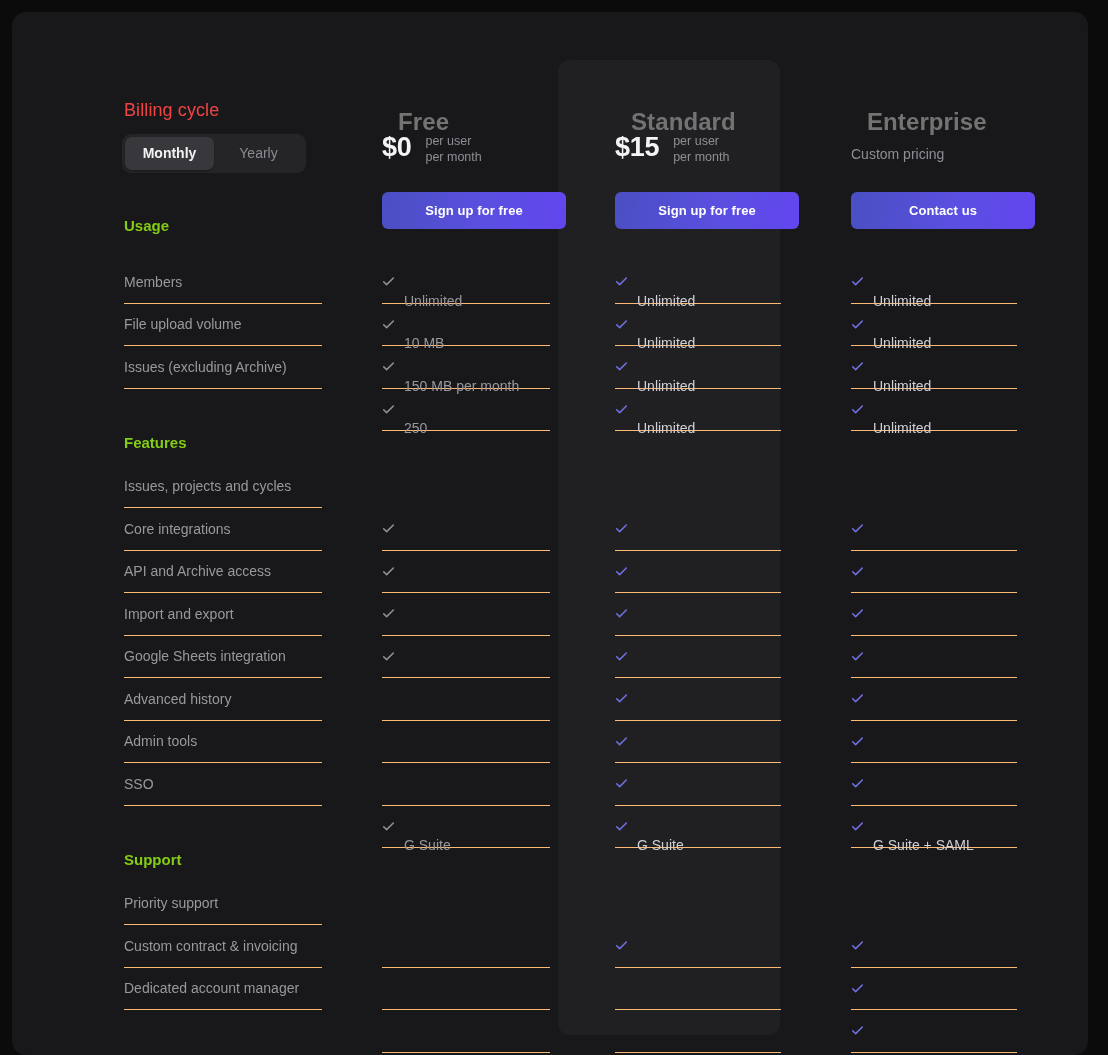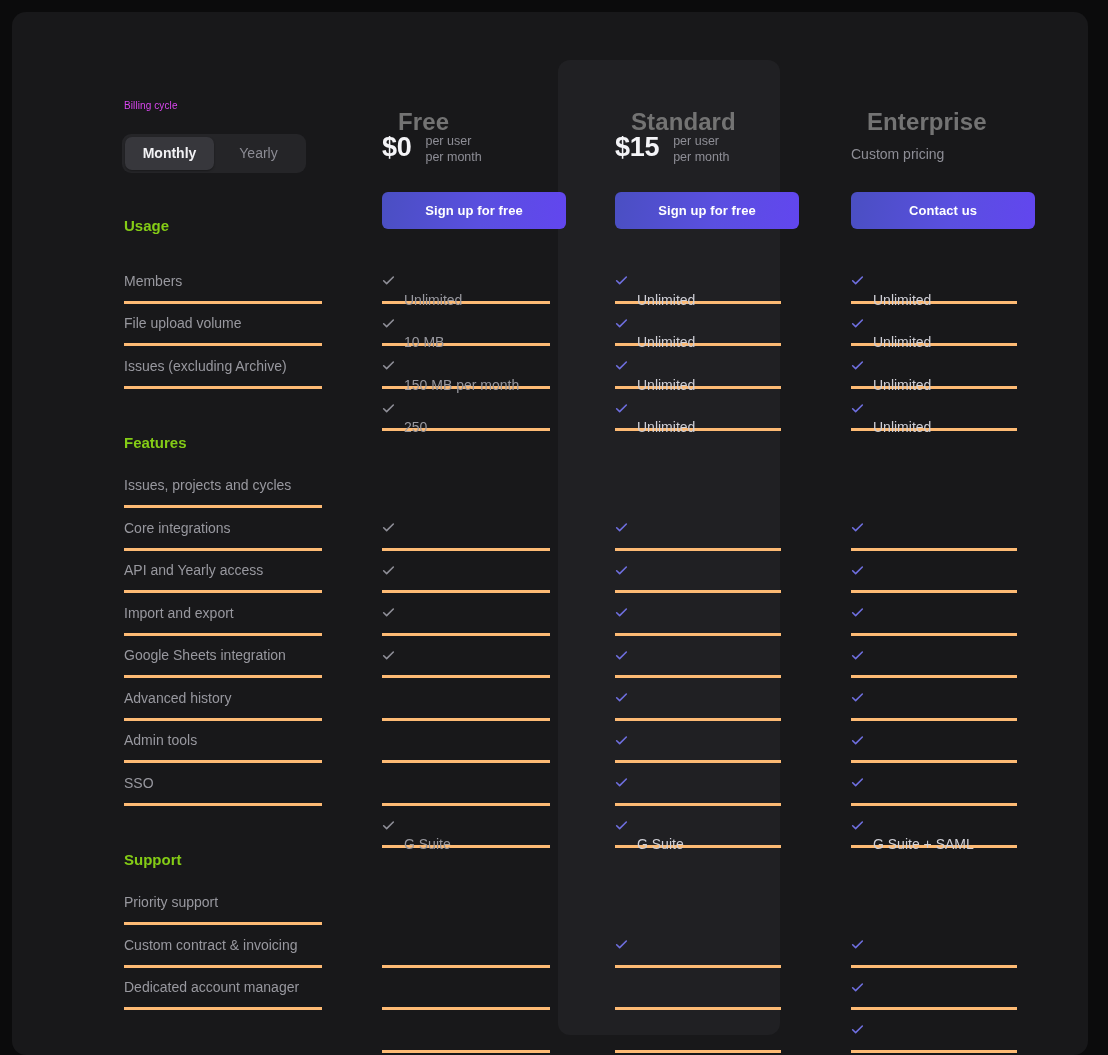--- a/index.html
+++ b/index.html
@@ -64,22 +64,22 @@
     height: 144px;
     position: relative;
     padding-top: 76px;
     box-sizing: border-box;
   }
 
   .billing-label {
     position: absolute;
     top: 88px;
     left: 0;
-    font-size: 10px;
-    color: #d946ef;
+    font-size: 18px;
+    color: #ef4444;
     letter-spacing: .1px;
   }
 
   .toggle {
     position: absolute;
     top: 122px;
     left: -2px;
     display: inline-flex;
     background: #252528;
     border-radius: 9px;
@@ -165,21 +165,21 @@
     margin: 0;
     height: 20px;
     line-height: 20px;
   }
 
   
   .row {
     height: 42.5px;
     display: flex;
     align-items: center;
-    border-bottom: 3px solid #fdba74;
+    border-bottom: 1px solid #fdba74;
     font-size: 14px;
     color: #98989f;
     box-sizing: border-box;
   }
 
   .row-value {
     display: flex;
     align-items: center;
     gap: 9px;
   }
@@ -244,21 +244,21 @@
       <h3 class="section-title">Features</h3>
       <div style="height:13px"></div>
       <div>
         <div class="row">
             <span>Issues, projects and cycles</span>
           </div>
         <div class="row">
             <span>Core integrations</span>
           </div>
         <div class="row">
-            <span>API and Yearly access</span>
+            <span>API and Archive access</span>
           </div>
         <div class="row">
             <span>Import and export</span>
           </div>
         <div class="row">
             <span>Google Sheets integration</span>
           </div>
         <div class="row">
             <span>Advanced history</span>
           </div>

